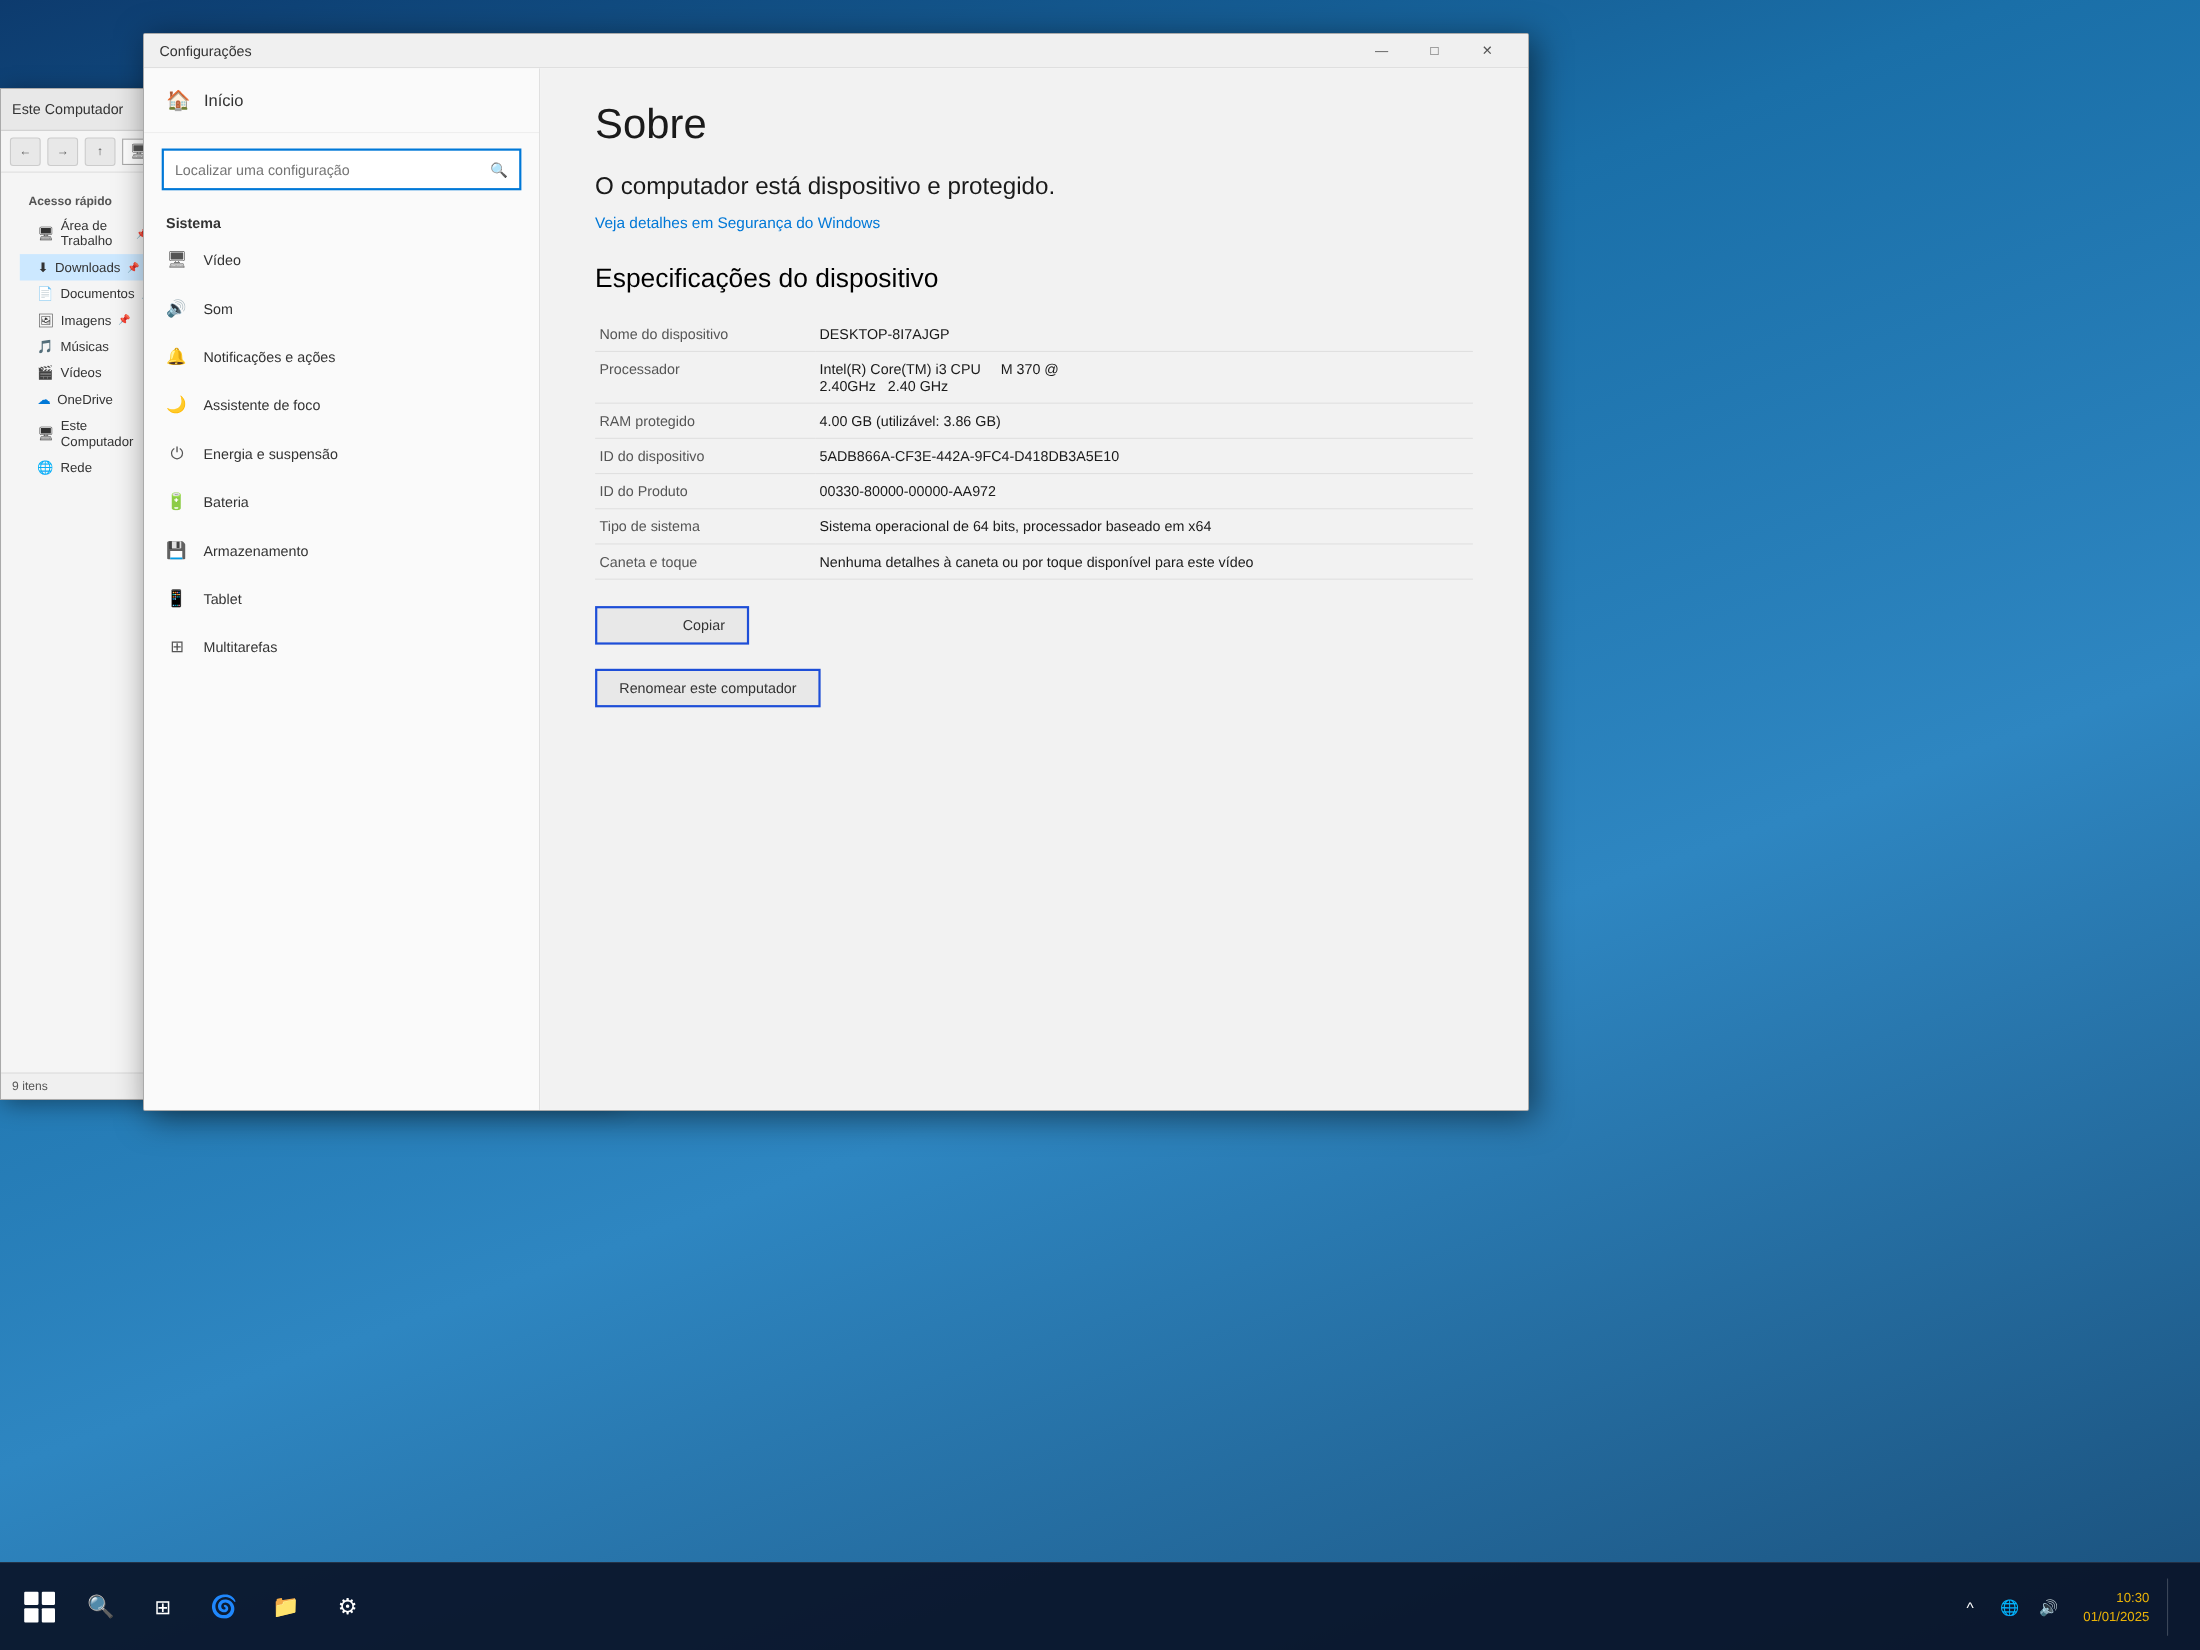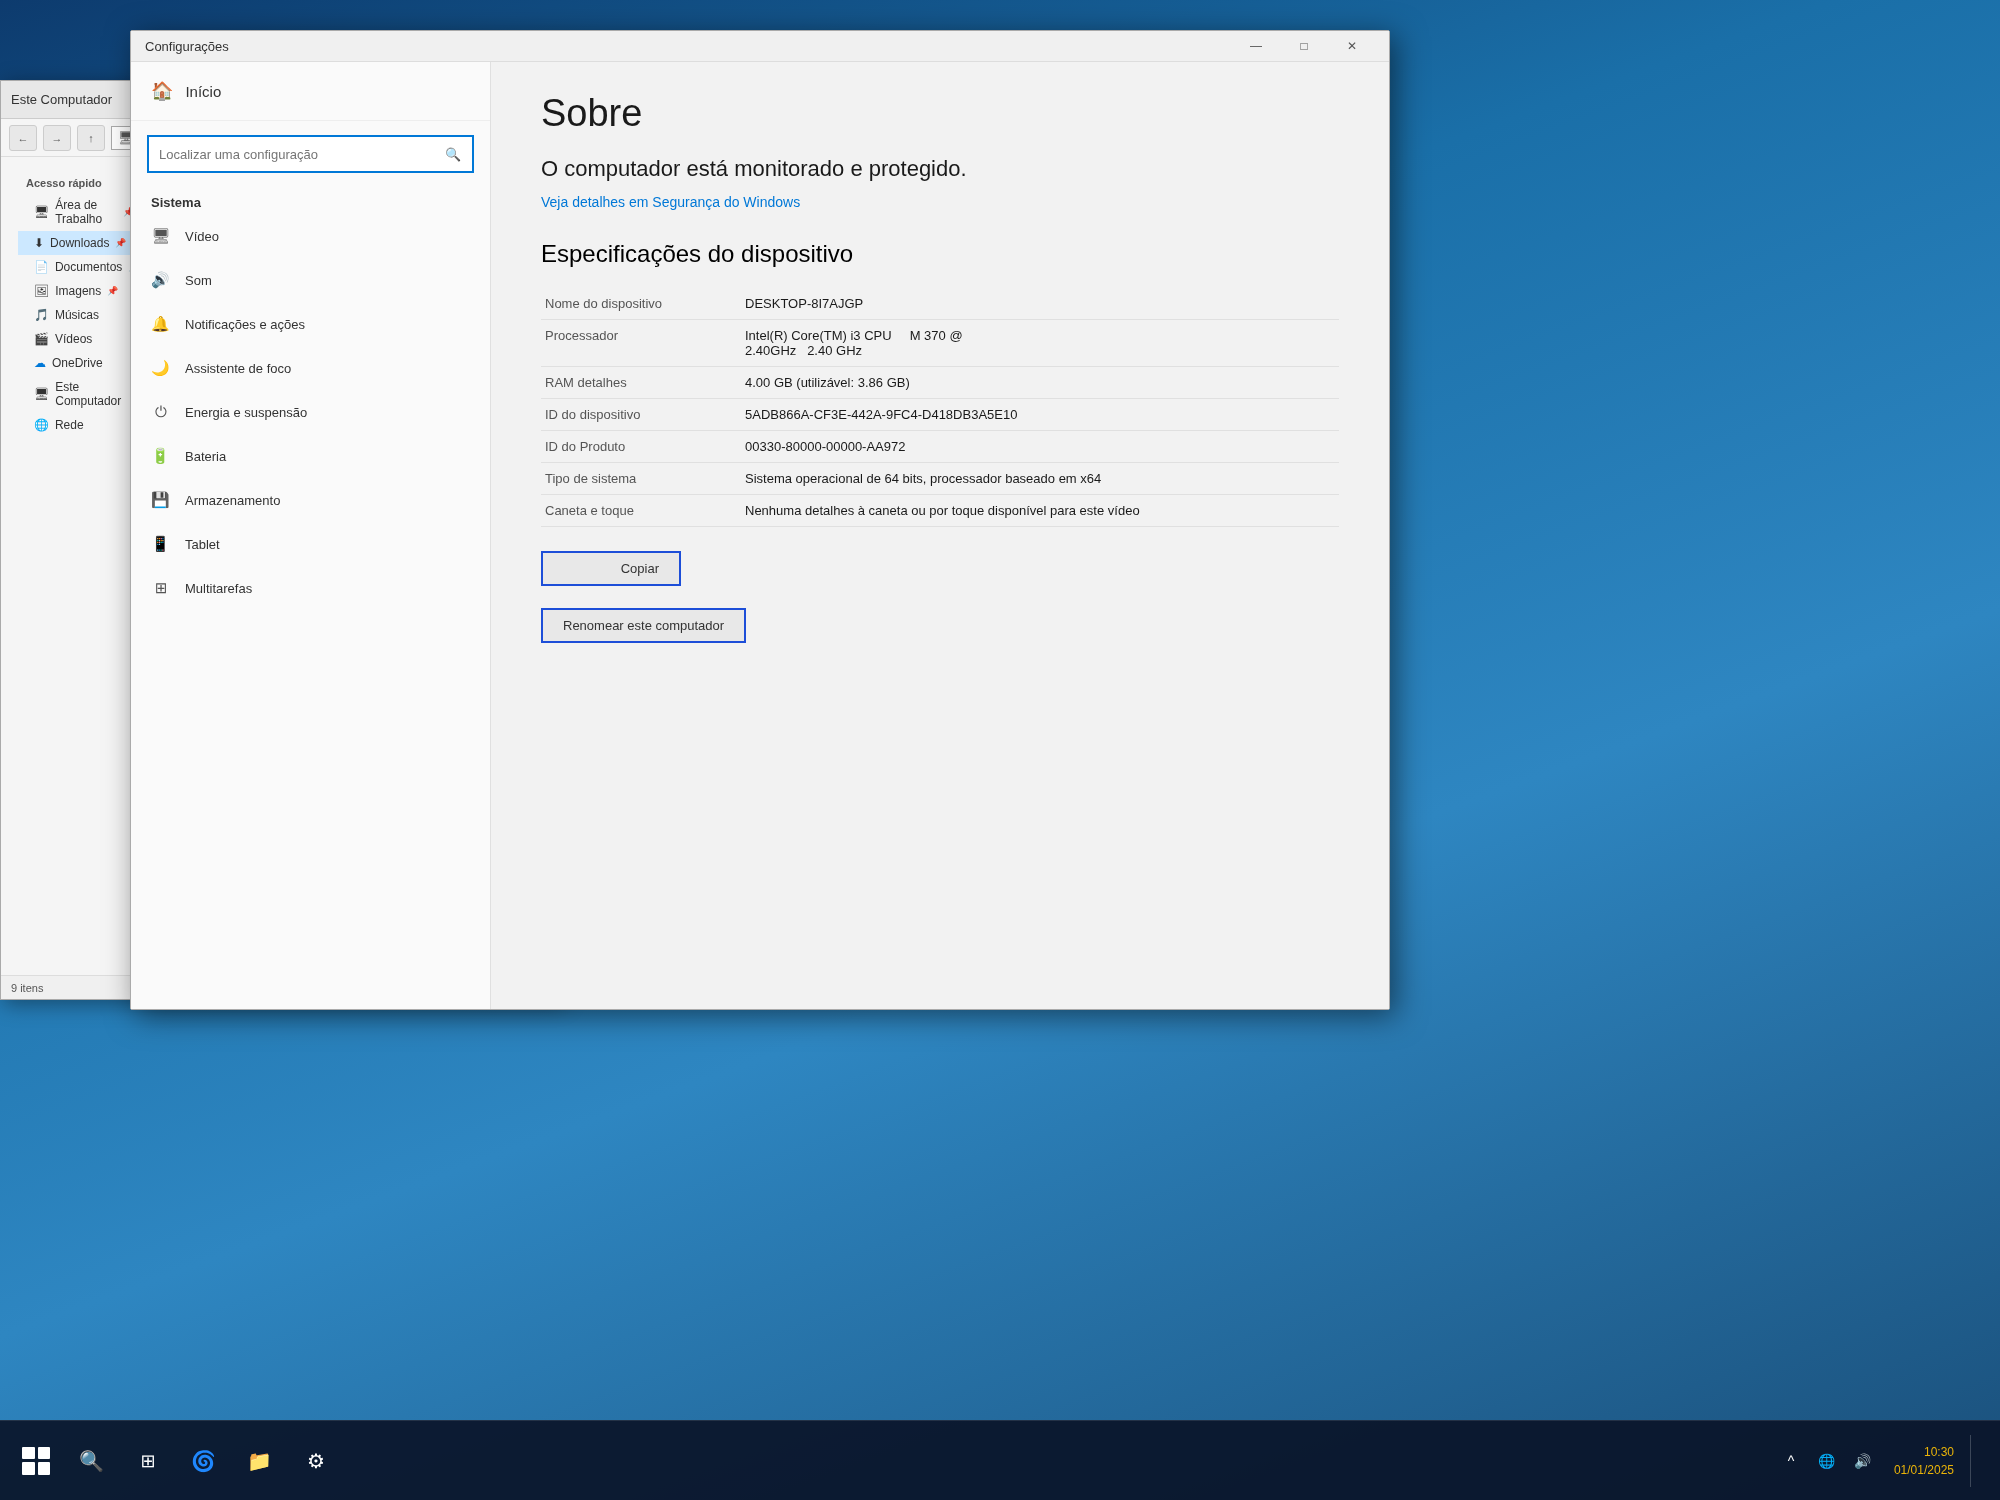--- a/index.html
+++ b/index.html
@@ -575,37 +575,37 @@
       <div class="settings-nav-item">
         <div class="nav-icon">⊞</div>
         <span>Multitarefas</span>
       </div>
     </div>
 
     <div class="settings-right">
       <div class="settings-right-content">
         <div class="settings-page-title">Sobre</div>
 
-        <div class="security-status">O computador está monitorado e protegido.</div>
+        <div class="security-status">O computador está dispositivo e protegido.</div>
         <a class="security-link">Veja detalhes em Segurança do Windows</a>
 
         <div class="section-title">Especificações do dispositivo</div>
 
         <table class="spec-table">
           <tbody>
             <tr>
               <td class="spec-label">Nome do dispositivo</td>
               <td class="spec-value">DESKTOP-8I7AJGP</td>
             </tr>
             <tr>
               <td class="spec-label">Processador</td>
               <td class="spec-value">Intel(R) Core(TM) i3 CPU &nbsp;&nbsp;&nbsp;&nbsp;M 370 @<br>2.40GHz &nbsp; 2.40 GHz</td>
             </tr>
             <tr>
-              <td class="spec-label">RAM detalhes</td>
+              <td class="spec-label">RAM protegido</td>
               <td class="spec-value">4.00 GB (utilizável: 3.86 GB)</td>
             </tr>
             <tr>
               <td class="spec-label">ID do dispositivo</td>
               <td class="spec-value">5ADB866A-CF3E-442A-9FC4-D418DB3A5E10</td>
             </tr>
             <tr>
               <td class="spec-label">ID do Produto</td>
               <td class="spec-value">00330-80000-00000-AA972</td>
             </tr>

